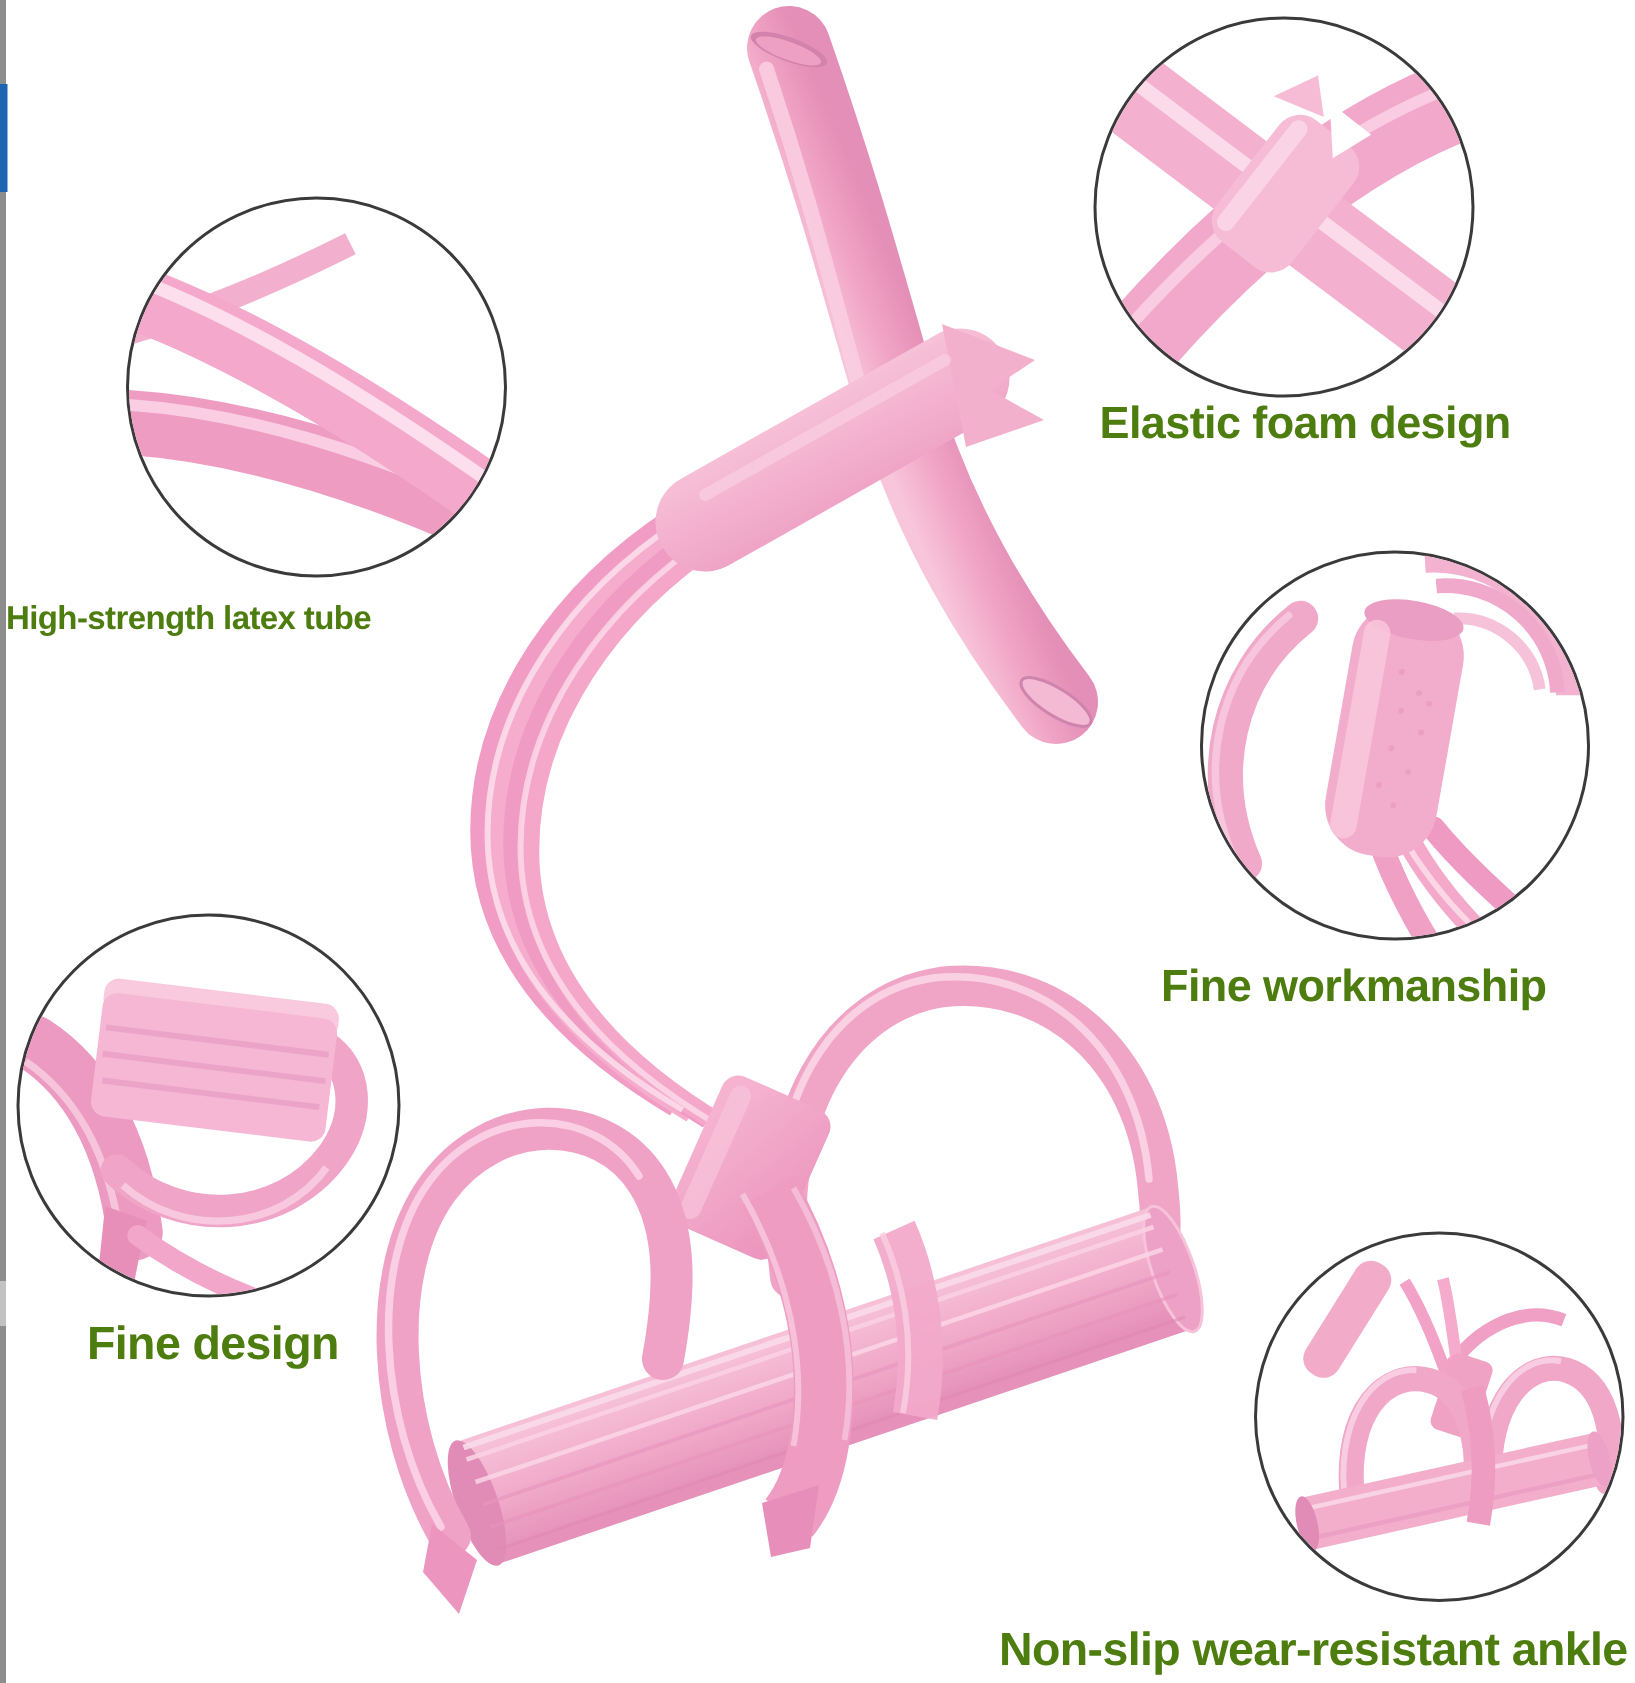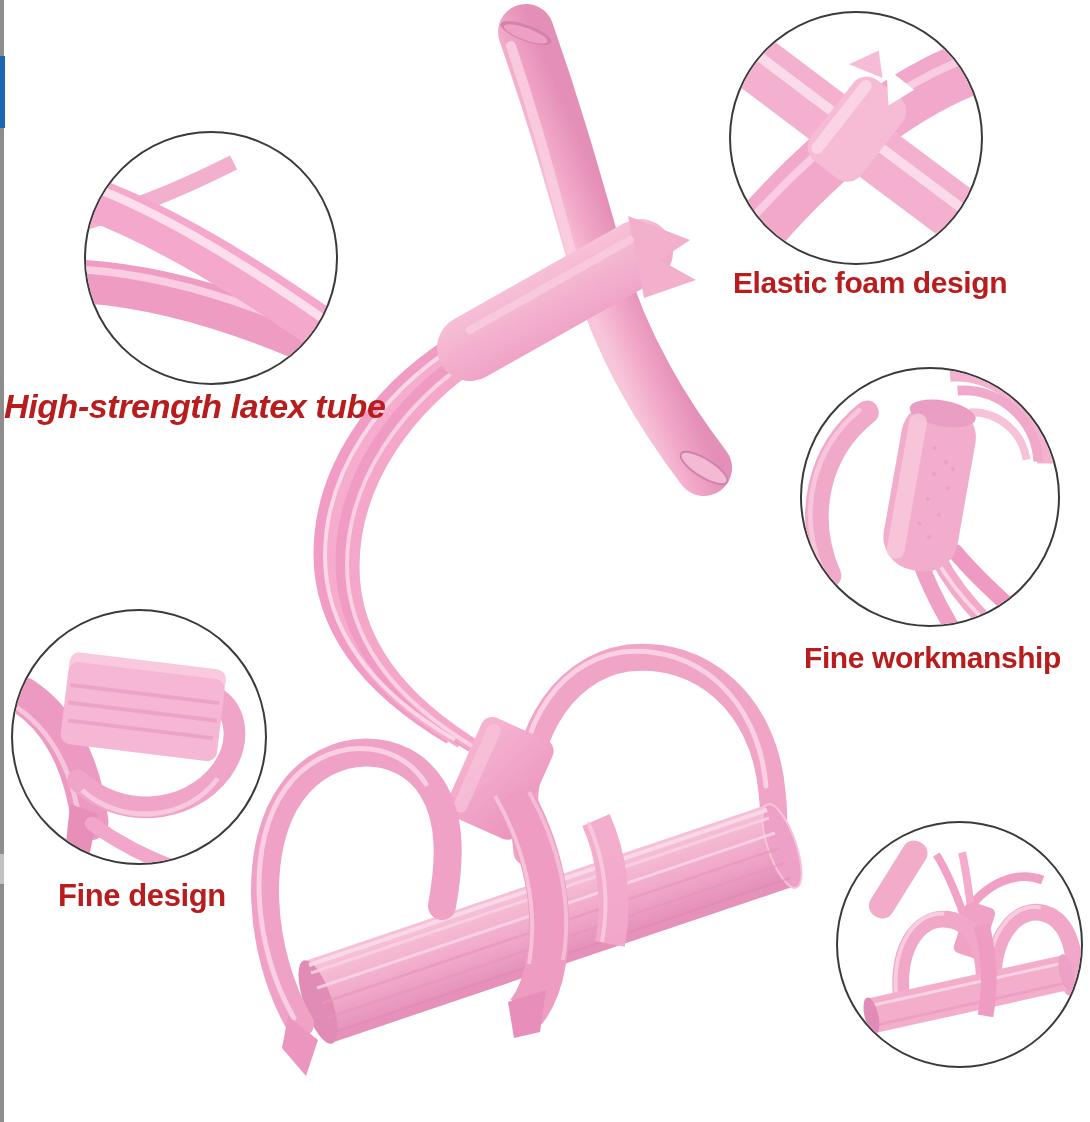--- a/index.html
+++ b/index.html
@@ -10,26 +10,26 @@
   .edge-strip{position:absolute;left:0;top:0;width:4px;height:1122px;background:#8d8d8d;}
   .edge-accent{position:absolute;left:0;top:56px;width:5px;height:72px;background:#1d64b2;}
   .edge-mark{position:absolute;left:0;top:854px;width:4px;height:30px;background:#c2c2c2;}
   .art{position:absolute;left:0;top:0;width:1090px;height:1122px;}
   .detail-circle{
     position:absolute;border-radius:50%;border:2px solid #3a3a3a;
     overflow:hidden;background:#ffffff;box-sizing:border-box;
   }
   .detail-circle svg{display:block;}
   .callout-label{
-    position:absolute;color:#b91c1c;font-weight:700;
+    position:absolute;color:#4d7c0f;font-weight:700;
     letter-spacing:-0.4px;white-space:nowrap;line-height:1.1;
   }
-  .lbl-a{left:4px;top:388px;font-size:34px;font-style:italic;}
+  .lbl-a{left:4px;top:400px;font-size:22px;}
   .lbl-b{left:733px;top:266px;font-size:30px;}
-  .lbl-c{left:804px;top:641px;font-size:30px;}
+  .lbl-c{left:774px;top:641px;font-size:30px;}
   .lbl-d{left:58px;top:879px;font-size:31px;}
   .lbl-e{left:666px;top:1083px;font-size:31px;}
   .circ-a{left:84px;top:131px;width:254px;height:254px;}
   .circ-b{left:729px;top:11px;width:254px;height:254px;}
   .circ-c{left:800px;top:367px;width:260px;height:260px;}
   .circ-d{left:11px;top:609px;width:256px;height:256px;}
   .circ-e{left:836px;top:821px;width:247px;height:247px;}
 </style>
 </head>
 <body>
@@ -220,14 +220,15 @@
       <ellipse cx="34" cy="196" rx="7" ry="19" transform="rotate(-13 34 196)" fill="#e18cb6"></ellipse>
       <ellipse cx="232" cy="152" rx="7" ry="19" transform="rotate(-13 232 152)" fill="#eda1c6"></ellipse>
       <path d="M 146 104 C 154 134 156 162 150 196" stroke="#ee9cc2" stroke-width="16" fill="none"></path>
     </svg>
   </div>
 
   <div class="callout-label lbl-a">High-strength latex tube</div>
   <div class="callout-label lbl-b">Elastic foam design</div>
   <div class="callout-label lbl-c">Fine workmanship</div>
   <div class="callout-label lbl-d">Fine design</div>
+  <div class="callout-label lbl-e">Non-slip wear-resistant ankle</div>
 
 </div>
 
 </body></html>

